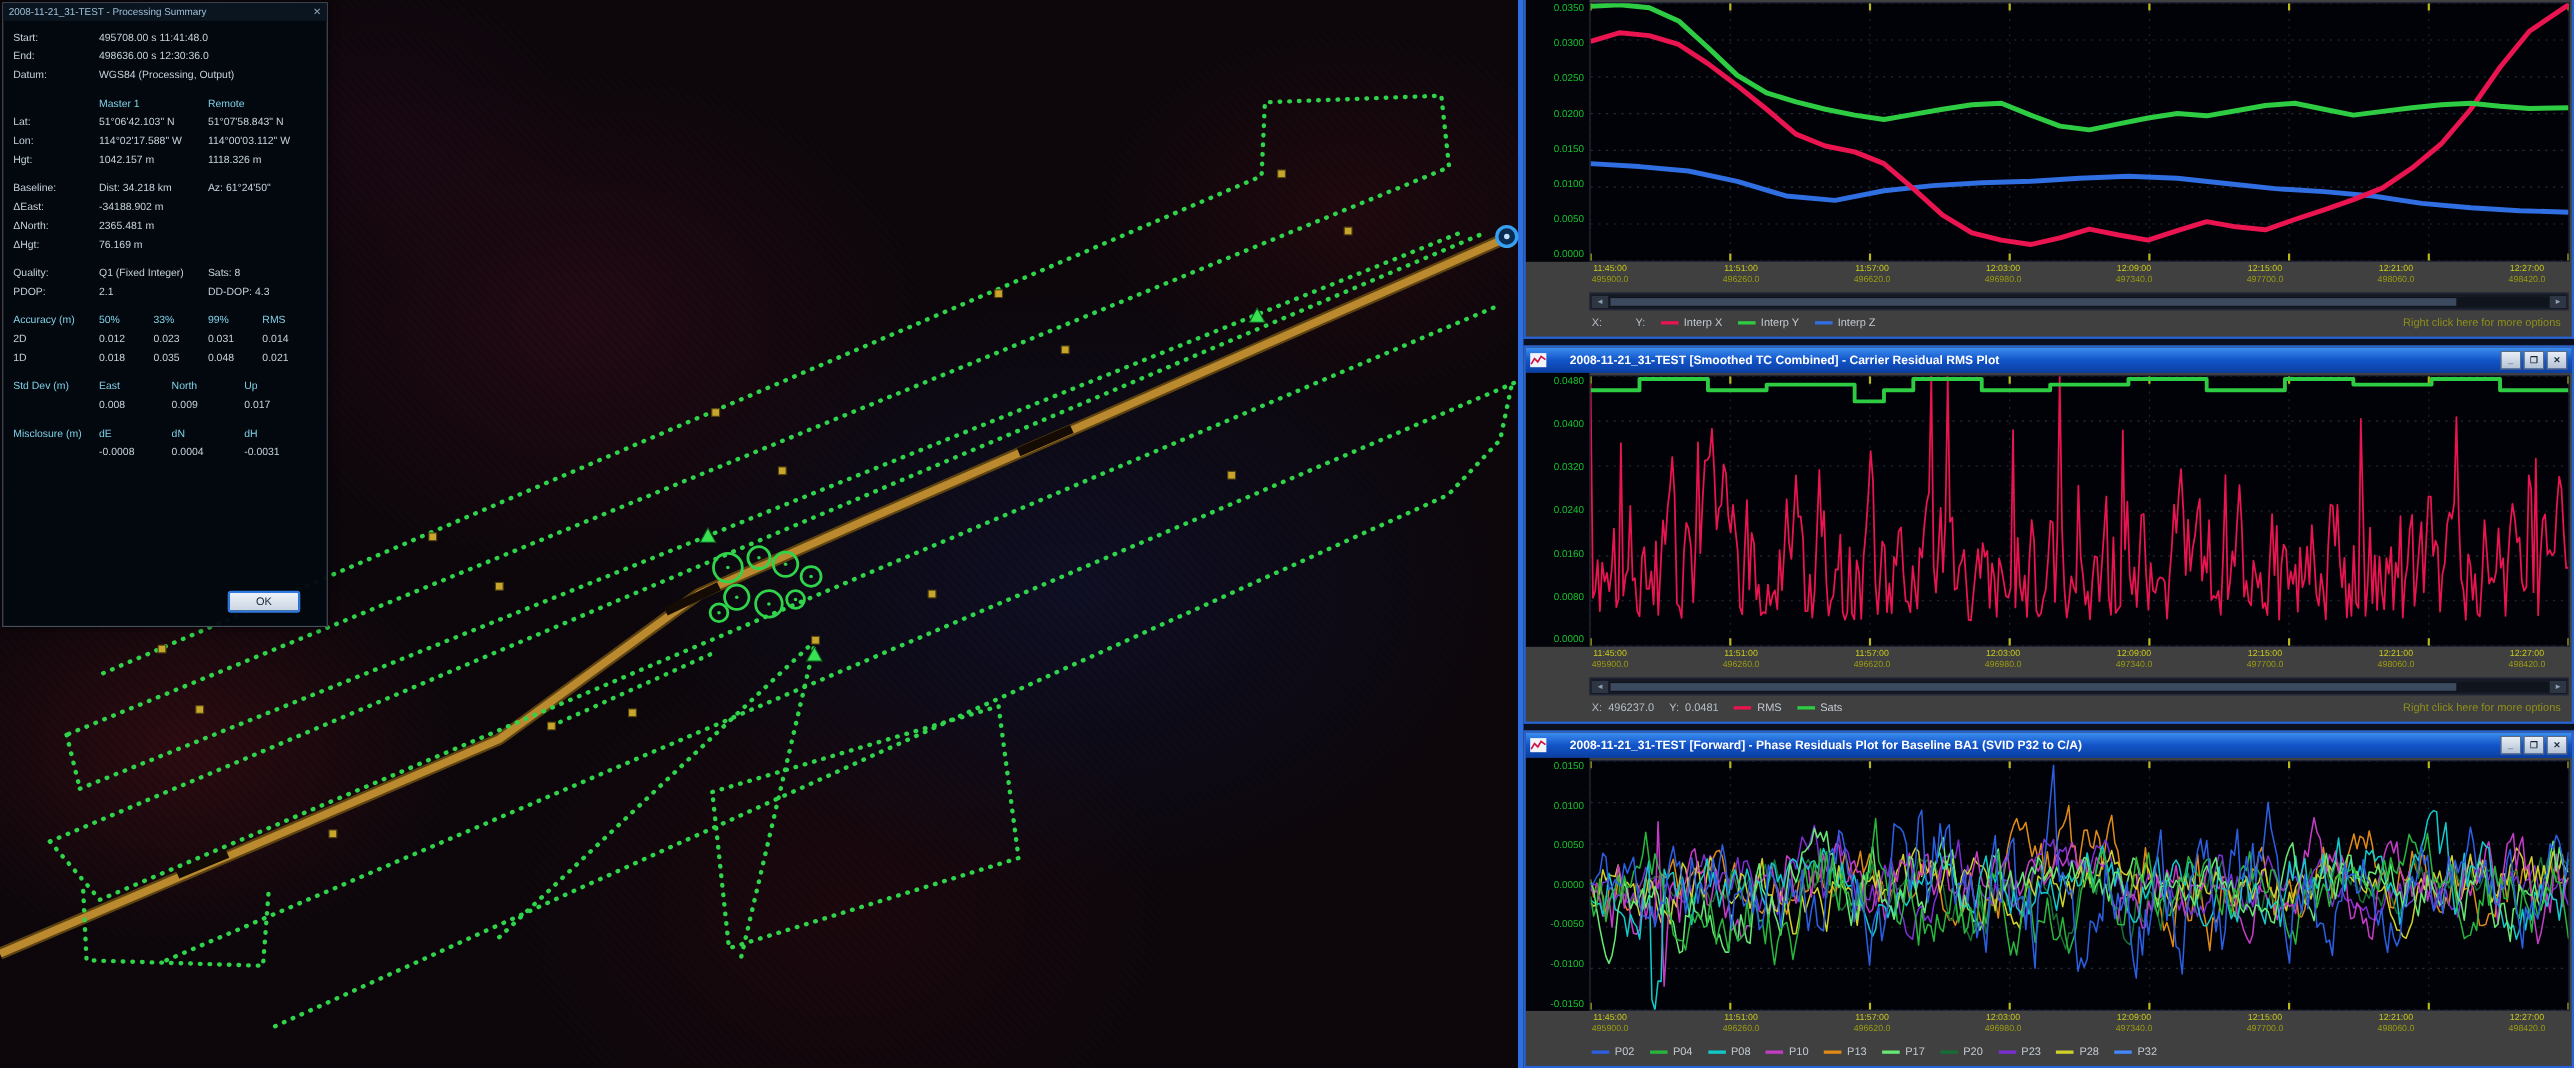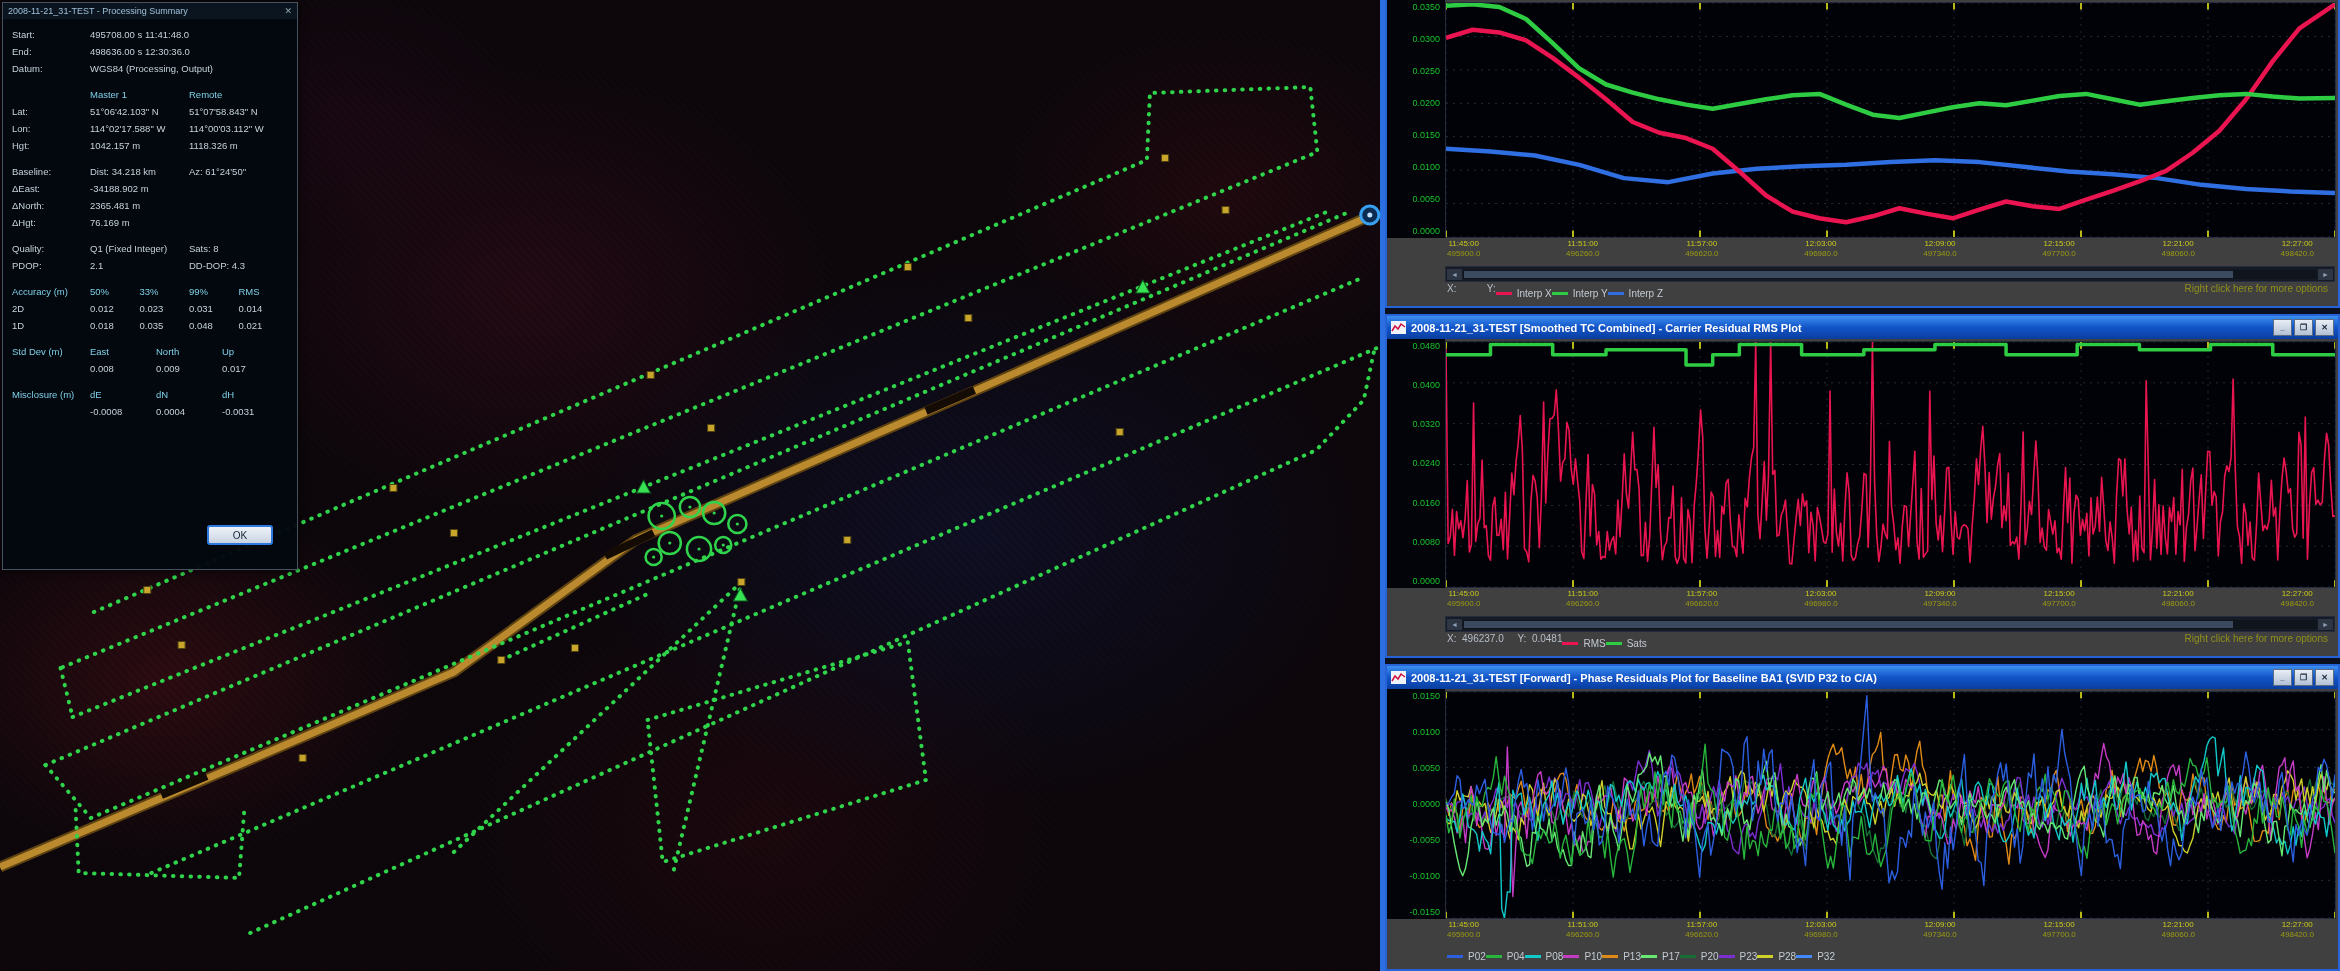--- a/index.html
+++ b/index.html
@@ -25,34 +25,34 @@
     background:rgba(3,8,14,.97);border:1px solid #45525f;box-shadow:0 0 8px rgba(0,0,0,.7);}
   .dlg-title{height:16px;background:#0b1520;color:#9fc0d8;font-size:9px;
     display:flex;justify-content:space-between;align-items:center;padding:0 5px;}
   .dlg-x{color:#8fa4b4;cursor:default;}
   #dlg-rows{padding:7px 9px 0 9px;font-size:9.5px;color:#c6d2da;}
   .dlg-row{display:flex;height:17px;align-items:center;white-space:nowrap;overflow:hidden;}
   .dlg-row span:first-child{width:78px;flex:none;}
   .dlg-row span{flex:1;}
   .dlg-row.h{color:#7fd0e8;}
   .dlg-row.s{height:9px;}
-  #dlg-ok{position:absolute;right:24px;bottom:24px;width:66px;height:20px;
+  #dlg-ok{position:absolute;right:24px;bottom:12px;width:66px;height:20px;
     background:linear-gradient(#eef2f8,#c9d5e2);border:2px solid #2f7ae0;border-radius:3px;
     color:#142438;font-size:10px;font-family:"Liberation Sans",sans-serif;}
 
   
   #right{position:absolute;left:1380px;top:0;width:960px;height:971px;
     background:#0a1020;border-left:5px solid #2b6fe0;box-sizing:border-box;}
   .win{position:absolute;left:0;right:0;background:#404040;border:2px solid #2563d6;
     box-sizing:border-box;display:flex;flex-direction:column;overflow:hidden;}
   #win-top{top:0;height:308px;border-top:none;}
   #win-middle{top:314px;height:344px;}
   #win-bottom{top:664px;height:307px;}
 
-  .titlebar{height:23px;flex:none;display:flex;align-items:center;gap:5px;padding:0 4px;
+  .titlebar{height:23px;flex:none;display:flex;align-items:center;gap:21px;padding:0 4px;
     background:linear-gradient(180deg,#3c8ff0 0%,#1254c8 50%,#0a3ea0 100%);}
   .ticon{width:15px;height:13px;flex:none;display:flex;}
   .ttext{flex:1;color:#fff;font-weight:bold;font-size:11px;white-space:nowrap;overflow:hidden;}
   .tbtns{display:flex;gap:2px;flex:none;}
   .tb{width:17px;height:15px;background:linear-gradient(#e9eef5,#b3c1d5);border:1px solid #5a6a80;
     color:#16263a;font-size:8px;font-weight:bold;display:flex;align-items:center;justify-content:center;}
 
   .chart{flex:1;display:flex;flex-direction:column;min-height:0;}
   .crow{flex:1;display:flex;min-height:0;}
   .ylab{width:58px;flex:none;display:flex;flex-direction:column;justify-content:space-between;
@@ -63,21 +63,21 @@
   .xrow{height:26px;flex:none;margin-left:58px;display:flex;justify-content:space-between;
     padding:1px 24px 0 2px;color:#c9c91c;font-size:8px;}
   .xtick{display:flex;flex-direction:column;align-items:center;line-height:1.25;}
   .xsec{color:#9a9a12;}
   .sbar{height:14px;flex:none;margin:1px 3px 1px 58px;display:flex;align-items:center;
     background:#151a24;border:1px solid #242b3c;}
   .sbtn{width:15px;height:11px;background:#2e3644;color:#8fa0b4;font-size:7px;
     display:flex;align-items:center;justify-content:center;margin:0 1px;}
   .strack{flex:1;height:9px;position:relative;background:#10141c;}
   .sthumb{position:absolute;left:1px;top:1px;bottom:1px;width:90%;background:#3c4a60;}
-  .legend{height:21px;flex:none;display:flex;
+  .legend{height:21px;flex:none;display:flex;align-items:center;gap:14px;
     padding:0 10px 2px 60px;color:#c2cad2;font-size:10px;}
   .lg-status{white-space:pre;color:#b6bec8;}
   .lg-item{display:flex;align-items:center;gap:5px;}
   .lg-sw{width:16px;height:3px;display:inline-block;}
   .lg-hint{margin-left:auto;color:#8f8f1a;}
 </style>
 </head>
 <body>
 
 <div id="root">

